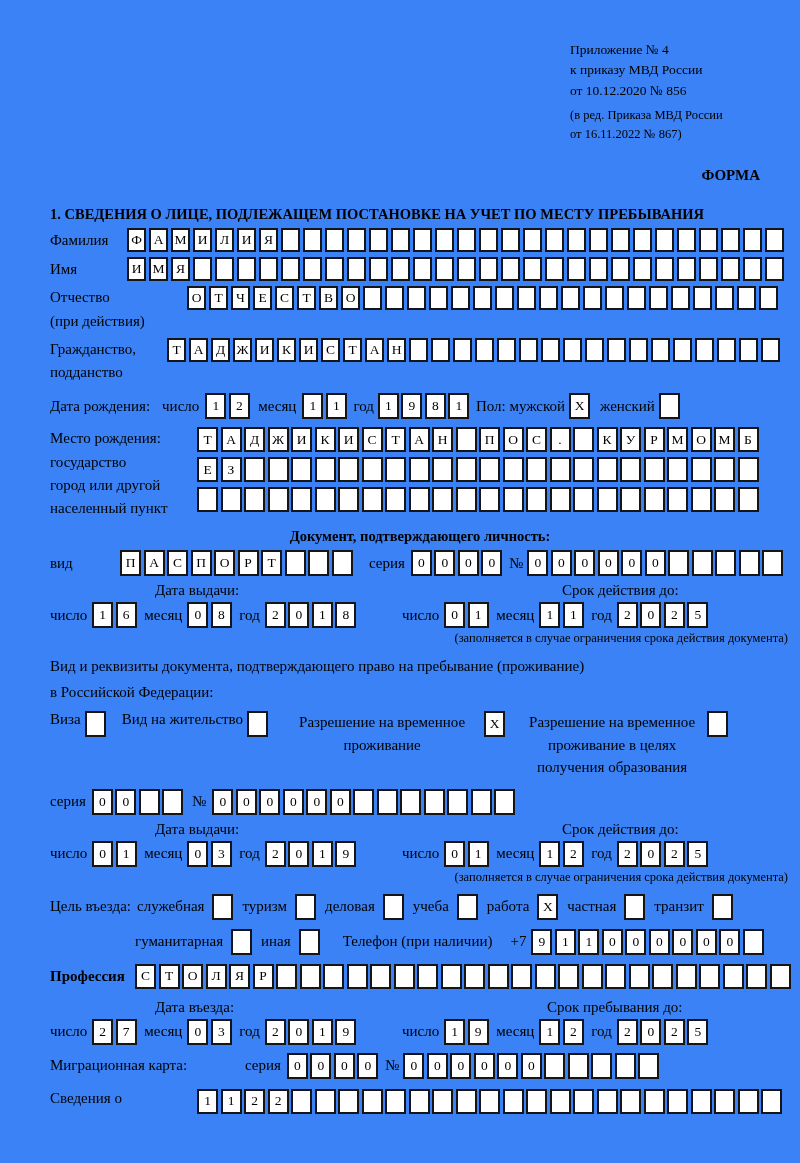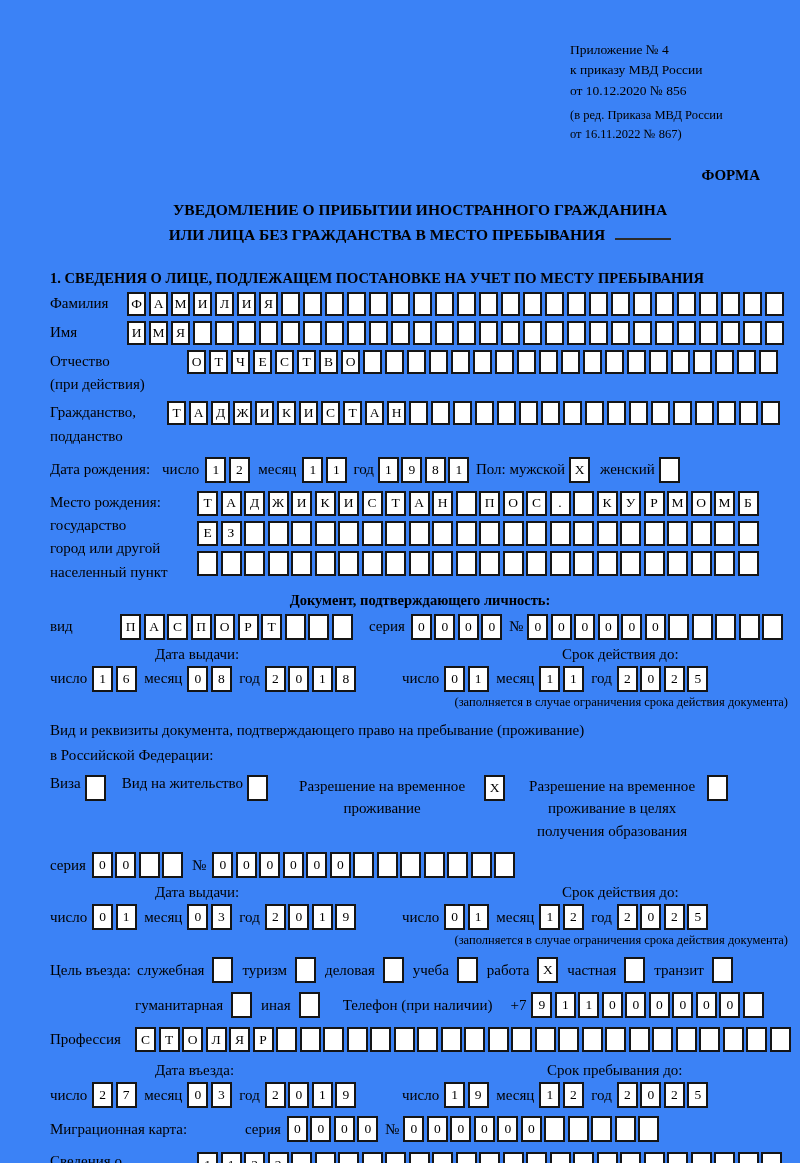--- a/index.html
+++ b/index.html
@@ -64,26 +64,20 @@
   <div class="appendix">
     <div>Приложение № 4</div>
     <div>к приказу МВД России</div>
     <div>от 10.12.2020 № 856</div>
     <div class="ed first">(в ред. Приказа МВД России</div>
     <div class="ed">от 16.11.2022 № 867)</div>
   </div>
 
   <div class="forma">ФОРМА</div>
 
-  <div class="title">
-    <div>УВЕДОМЛЕНИЕ О ПРИБЫТИИ ИНОСТРАННОГО ГРАЖДАНИНА</div>
-    <div>
-      <span>ИЛИ ЛИЦА БЕЗ ГРАЖДАНСТВА В МЕСТО ПРЕБЫВАНИЯ</span><span class="blank-line"></span>
-    </div>
-  </div>
 
   <div class="sec-head">1. СВЕДЕНИЯ О ЛИЦЕ, ПОДЛЕЖАЩЕМ ПОСТАНОВКЕ НА УЧЕТ ПО МЕСТУ ПРЕБЫВАНИЯ</div>
 
   <div class="frow">
     <div class="lbl w77">Фамилия</div>
     <div class="boxes">
         <span class="box">Ф</span>
         <span class="box">А</span>
         <span class="box">М</span>
         <span class="box">И</span>
@@ -575,21 +569,21 @@
         <span class="box">0</span>
         <span class="box">0</span>
         <span class="box">0</span>
         <span class="box">0</span>
         <span class="box">0</span>
         <span class="box"></span>
       </div>
   </div>
 
   <div class="frow" style="margin-top:9px;">
-    <div class="lbl" style="width:85px;">Профессия</div>
+    <div class="lbl" style="width:85px;font-weight:bold;">Профессия</div>
     <div class="boxes bw21">
         <span class="box">С</span>
         <span class="box">Т</span>
         <span class="box">О</span>
         <span class="box">Л</span>
         <span class="box">Я</span>
         <span class="box">Р</span>
         <span class="box"></span>
         <span class="box"></span>
         <span class="box"></span>

